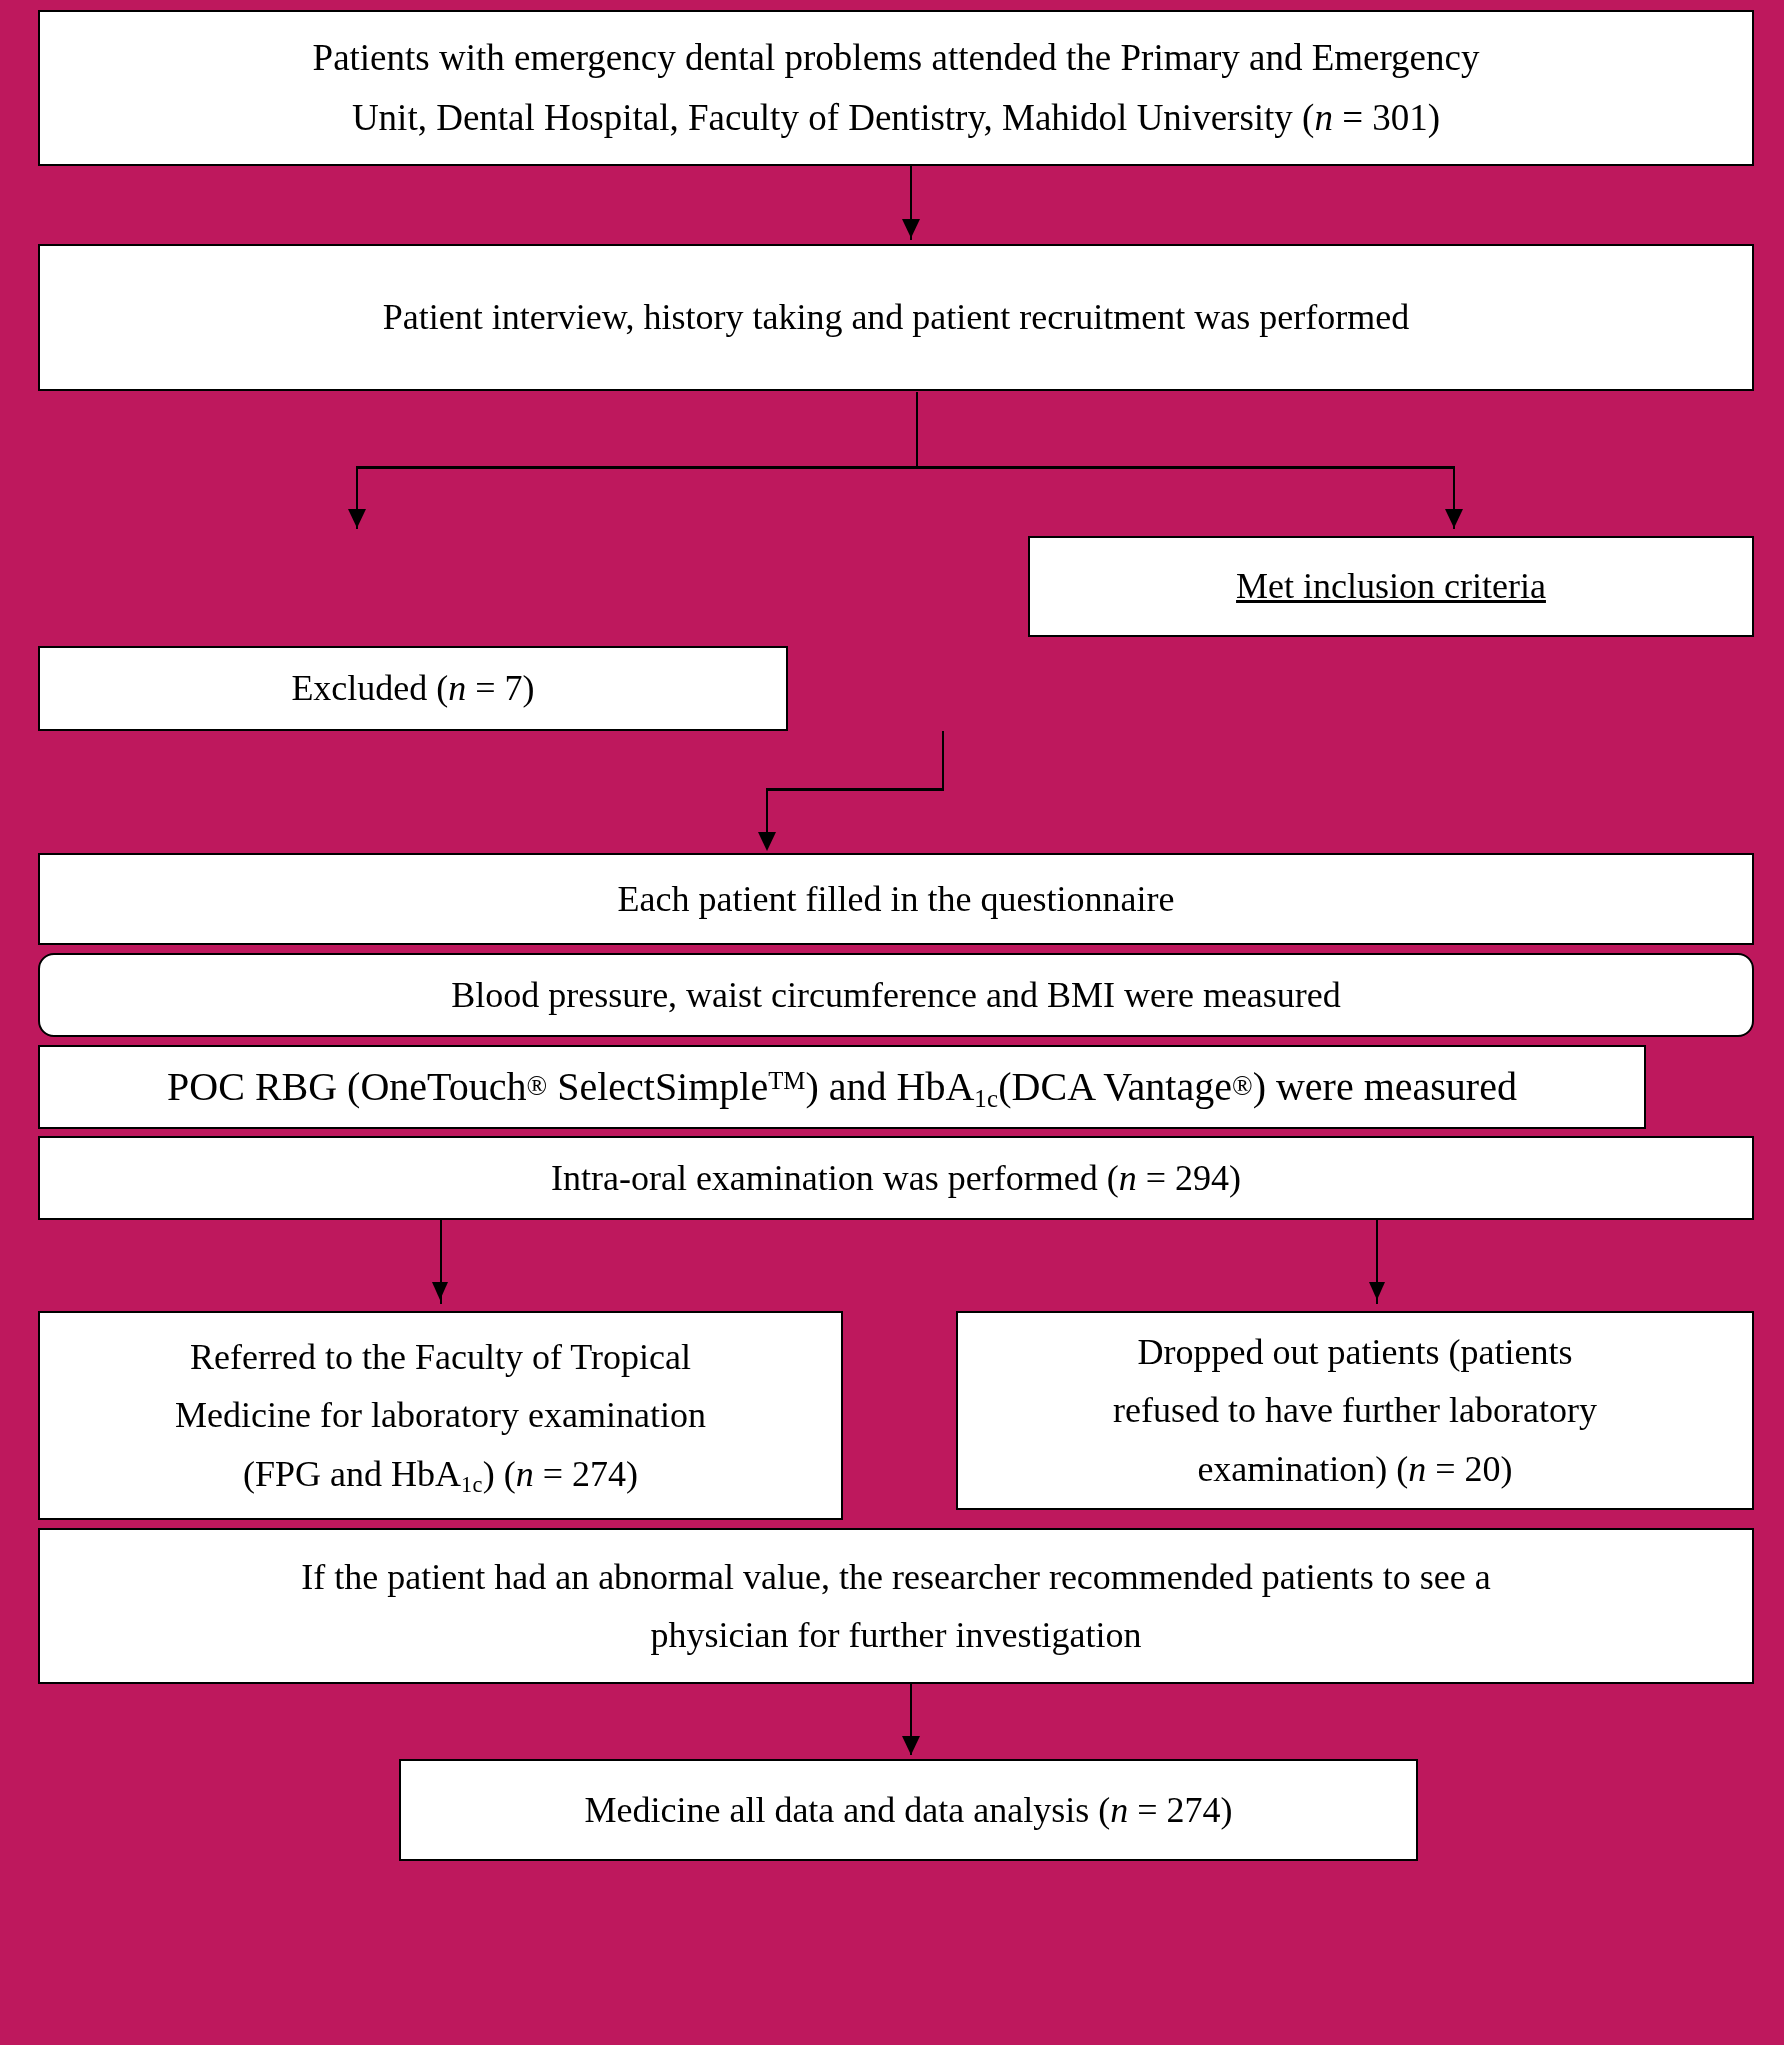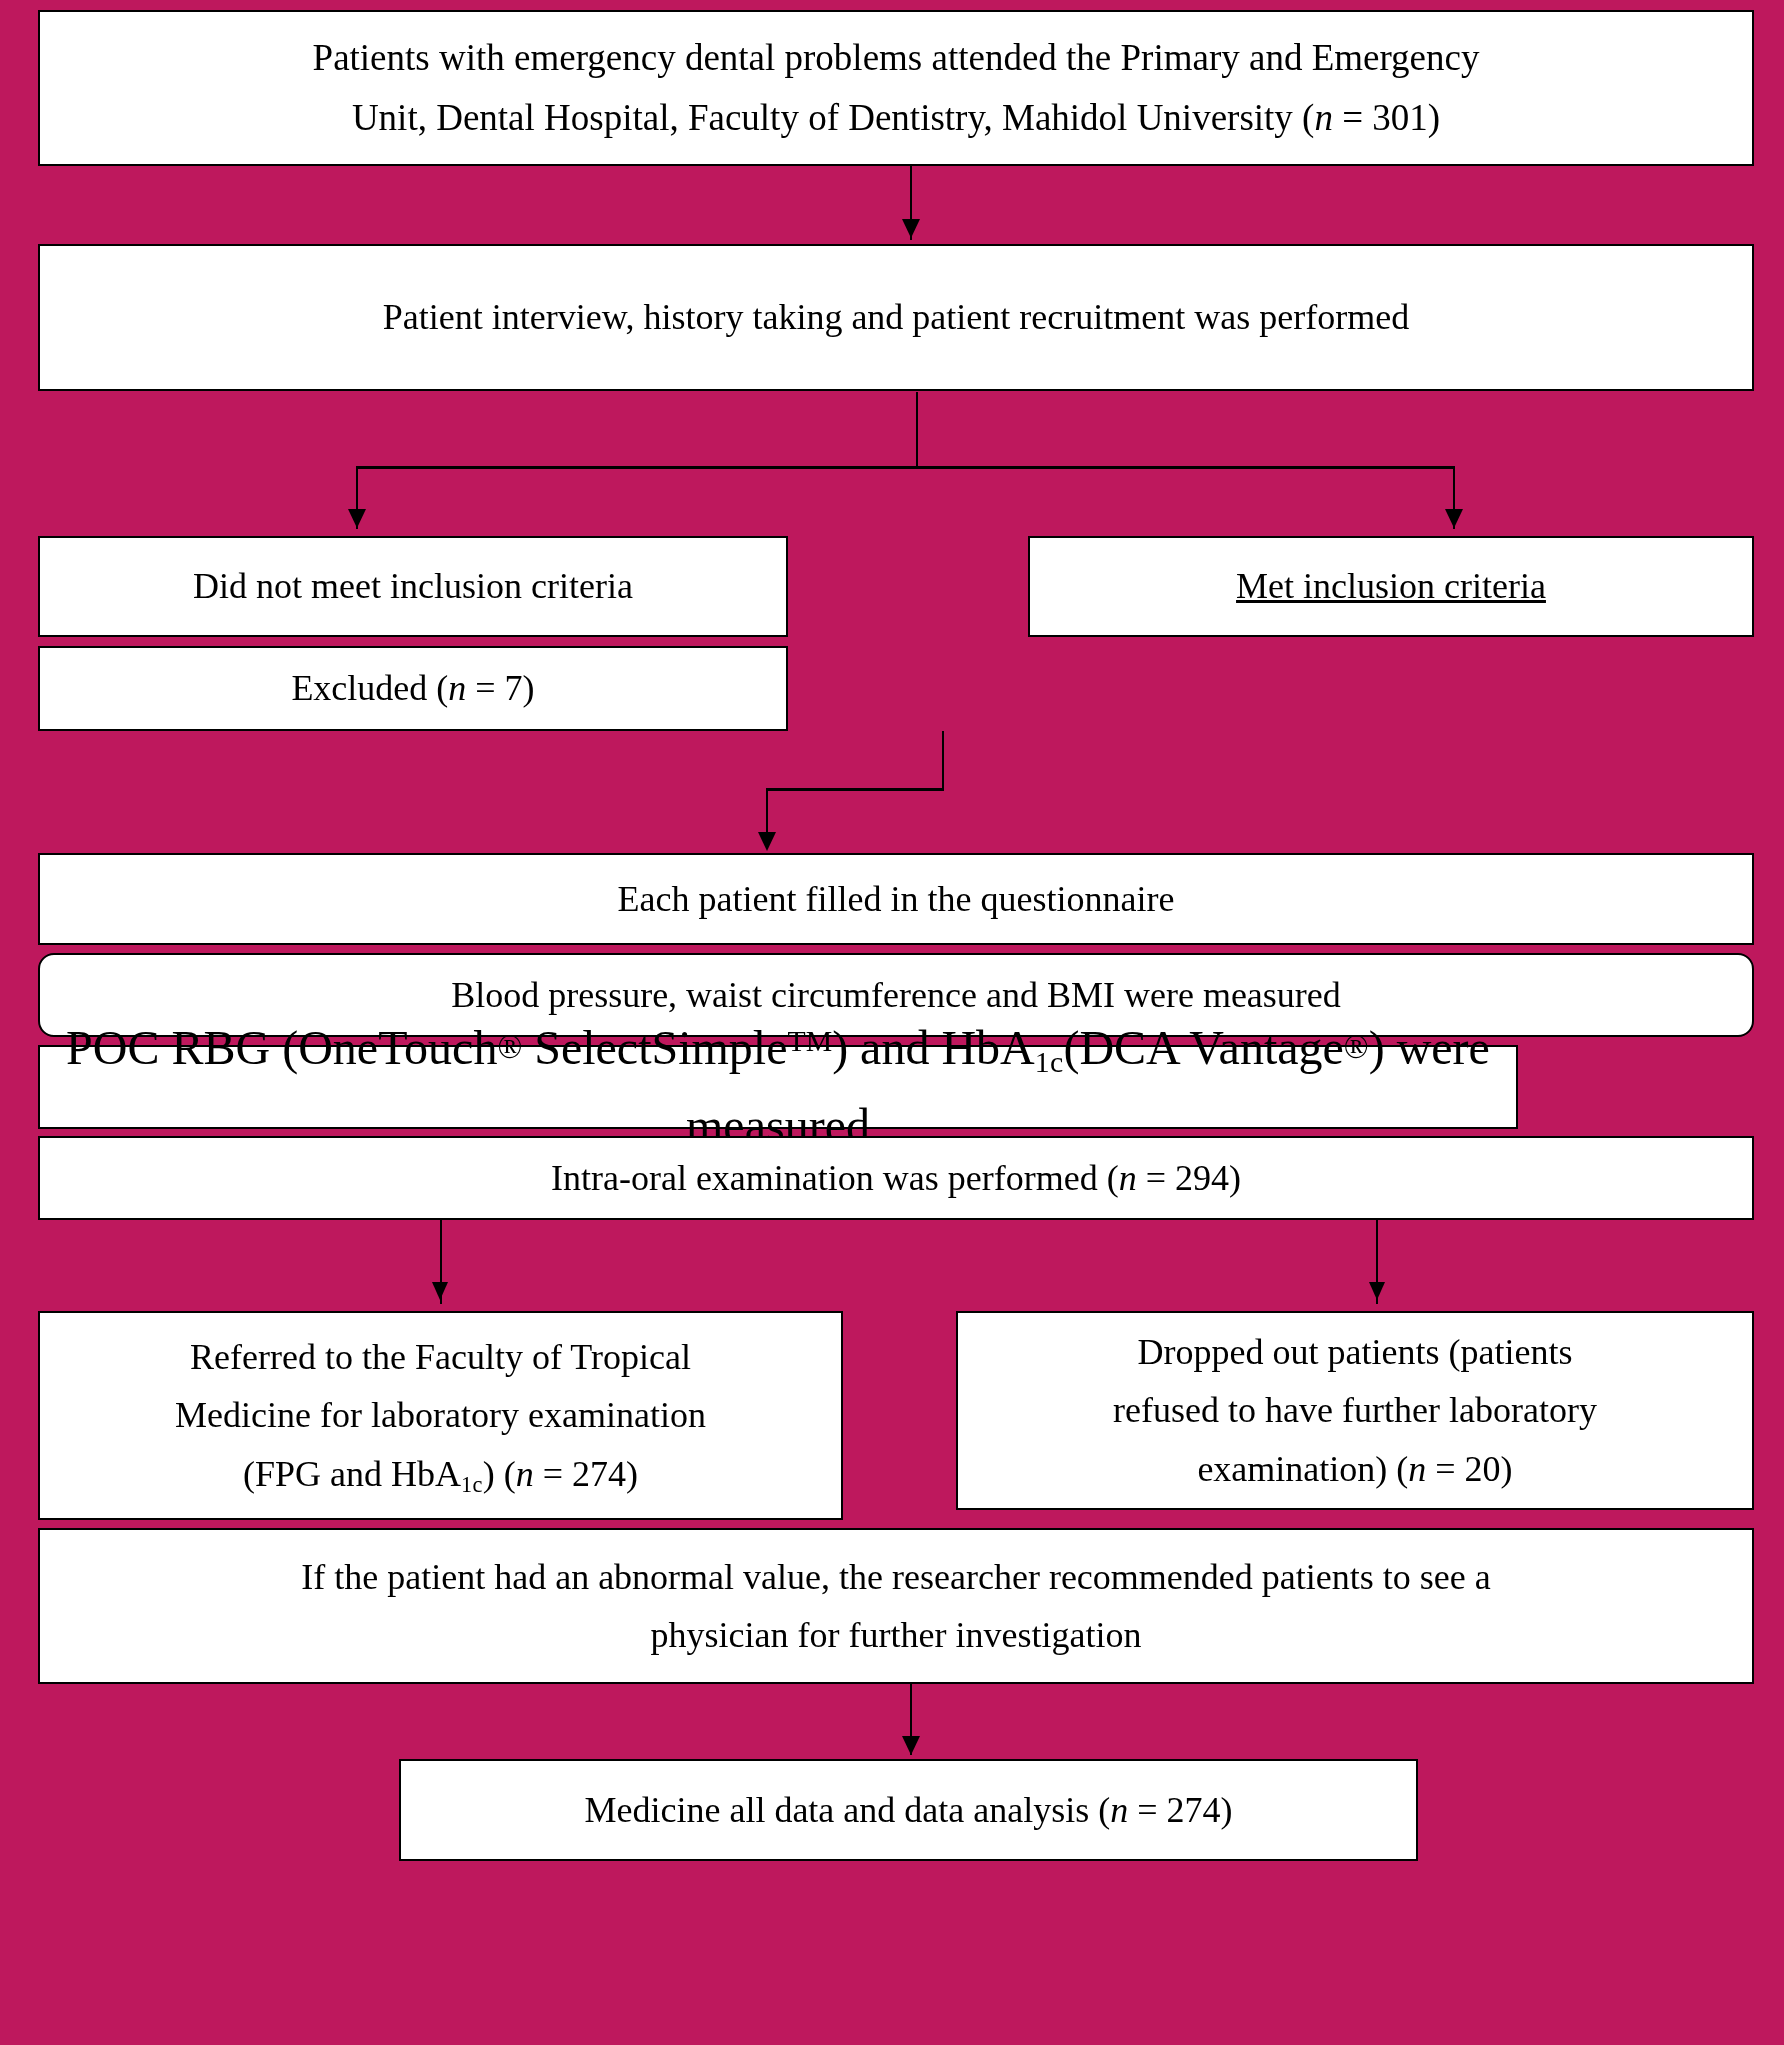--- a/index.html
+++ b/index.html
@@ -85,23 +85,20 @@
     <span class="txt">Patient interview, history taking and patient recruitment was performed</span>
   </div>
 
   <div class="vline" style="left:916px; top:392px; height:75px;"></div>
   <div class="hline" style="left:356px; top:466px; width:1099px;"></div>
   <div class="vline" style="left:356px; top:466px; height:63px;"></div>
   <div class="arrowhead" style="left:348px; top:509px;"></div>
   <div class="vline" style="left:1453px; top:466px; height:63px;"></div>
   <div class="arrowhead" style="left:1445px; top:509px;"></div>
 
-  <div class="box" style="left:38px; top:536px; width:750px; height:101px;">
-    <span class="txt">Did not meet inclusion criteria</span>
-  </div>
 
   <div class="box" style="left:38px; top:646px; width:750px; height:85px;">
     <span class="txt">
       <span>Excluded (</span><span class="ital">n</span><span> = 7)</span>
     </span>
   </div>
 
   <div class="box" style="left:1028px; top:536px; width:726px; height:101px;text-decoration:underline;">
     <span class="txt">Met inclusion criteria</span>
   </div>
@@ -113,21 +110,21 @@
   <div class="arrowhead" style="left:758px; top:832px;"></div>
 
   <div class="box" style="left:38px; top:853px; width:1716px; height:92px;">
     <span class="txt">Each patient filled in the questionnaire</span>
   </div>
 
   <div class="box" style="left:38px; top:953px; width:1716px; height:84px;border-radius:16px;">
     <span class="txt">Blood pressure, waist circumference and BMI were measured</span>
   </div>
 
-  <div class="box" style="left:38px; top:1045px; width:1480px; height:84px; font-size:48px;">
+  <div class="box" style="left:38px; top:1045px; width:1608px; height:84px; font-size:40px;">
     <span class="txt">
       <span>POC RBG (OneTouch</span><span class="reg">®</span><span> SelectSimple</span><span class="sup">TM</span><span>) and HbA</span><span class="sub">1c</span><span>(DCA Vantage</span><span class="reg">®</span><span>) were measured</span>
     </span>
   </div>
 
   <div class="box" style="left:38px; top:1136px; width:1716px; height:84px;">
     <span class="txt">
       <span>Intra-oral examination was performed (</span><span class="ital">n</span><span> = 294)</span>
     </span>
   </div>

